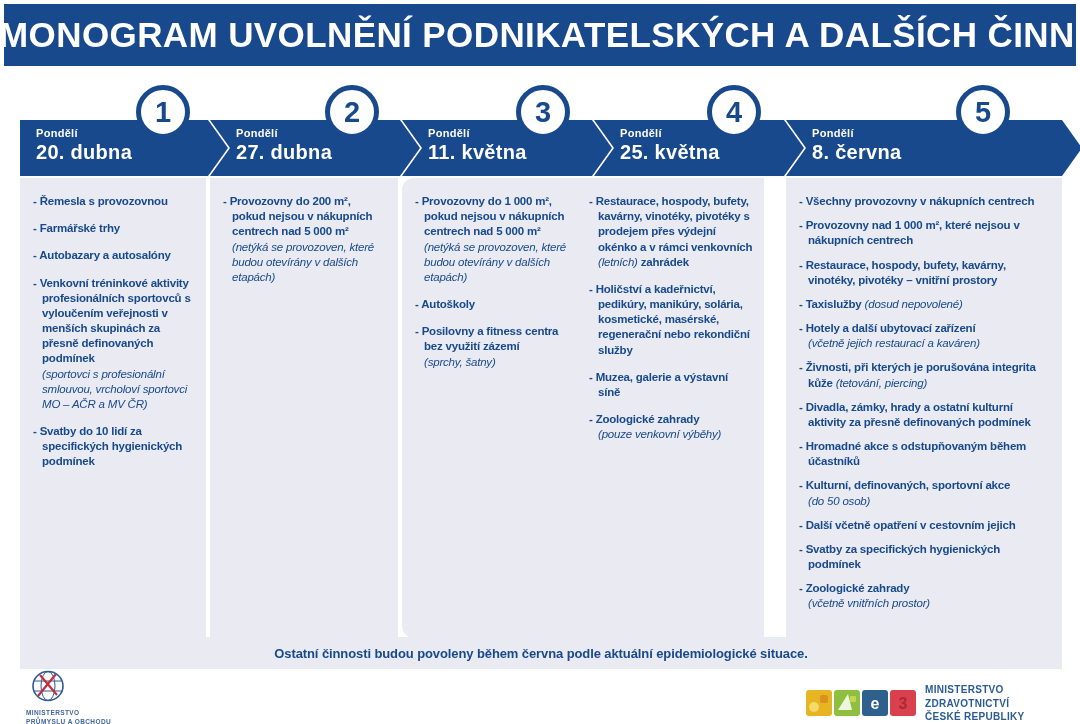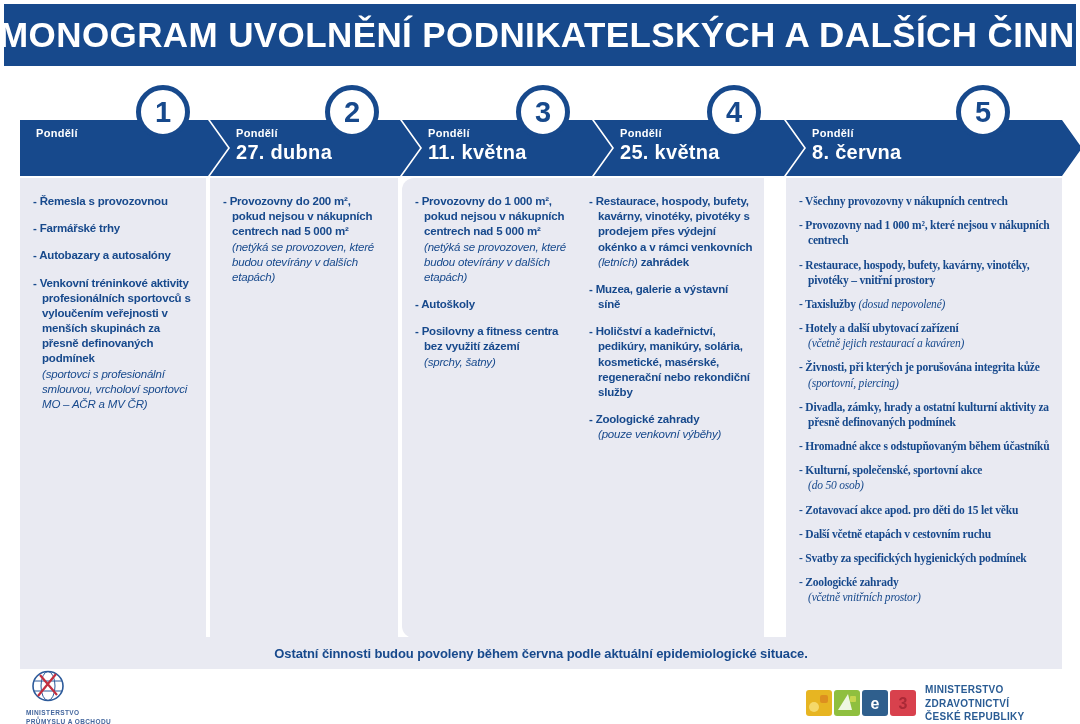--- a/index.html
+++ b/index.html
@@ -49,21 +49,21 @@
     position:absolute;top:178px;height:460px;background:var(--panel);
     box-sizing:border-box;padding:16px 11px 10px 13px;color:var(--blue);
     font-size:11.5px;font-weight:bold;letter-spacing:-.2px;line-height:1.32;
   }
   .col.c1{left:20px;width:186px;}
   .col.c2{left:210px;width:188px;}
   .col.c3{left:402px;width:188px;border-radius:12px;}
   .col.c4{left:576px;width:188px;}
   .col.c5{left:786px;width:276px;}
   .item{margin-bottom:12px;padding-left:9px;text-indent:-9px;}
-  .c5 .item{margin-bottom:9px;font-family:Liberation Serif, serif;}
+  .c5 .item{margin-bottom:9px;}
   .item .it{font-style:italic;font-weight:normal;}
   
   .footnote{
     position:absolute;left:20px;top:637px;width:1042px;height:32px;background:var(--panel);
     display:flex;align-items:center;justify-content:center;
     color:var(--blue);font-size:13px;font-weight:bold;letter-spacing:-.1px;
   }
   
   .mpo{position:absolute;left:26px;top:668px;width:120px;}
   .mpo .mpo-text{color:#44679e;font-size:6.5px;font-weight:bold;letter-spacing:.4px;line-height:1.35;margin-top:1px;}
@@ -79,20 +79,21 @@
 </header>
 
 <div class="num n1">1</div>
 <div class="num n2">2</div>
 <div class="num n3">3</div>
 <div class="num n4">4</div>
 <div class="num n5">5</div>
 
 <div class="stage s1">
   <div class="day">Pondělí</div>
+  <div class="date">20. dubna</div>
 </div>
 <div class="stage s2">
   <div class="day">Pondělí</div>
   <div class="date">27. dubna</div>
 </div>
 <div class="stage s3">
   <div class="day">Pondělí</div>
   <div class="date">11. května</div>
 </div>
 <div class="stage s4">
@@ -103,55 +104,55 @@
   <div class="day">Pondělí</div>
   <div class="date">8. června</div>
 </div>
 
 <div class="col c1">
   <div>
       <div class="item"><span>- </span><span class="bd">Řemesla s provozovnou</span></div>
       <div class="item"><span>- </span><span class="bd">Farmářské trhy</span></div>
       <div class="item"><span>- </span><span class="bd">Autobazary a autosalóny</span></div>
       <div class="item"><span>- </span><span class="bd">Venkovní tréninkové aktivity profesionálních sportovců s vyloučením veřejnosti v menších skupinách za přesně definovaných podmínek</span><br><span class="it">(sportovci s profesionální smlouvou, vrcholoví sportovci MO – AČR a MV ČR)</span></div>
+      <div class="item"><span>- </span><span class="bd">Svatby do 10 lidí za specifických hygienických podmínek</span></div>
     </div>
 </div>
 <div class="col c2">
   <div>
       <div class="item"><span>- </span><span class="bd">Provozovny do 200 m², pokud nejsou v nákupních centrech nad 5 000 m²</span><br><span class="it">(netýká se provozoven, které budou otevírány v dalších etapách)</span></div>
     </div>
 </div>
 <div class="col c3">
   <div>
       <div class="item"><span>- </span><span class="bd">Provozovny do 1 000 m², pokud nejsou v nákupních centrech nad 5 000 m²</span><br><span class="it">(netýká se provozoven, které budou otevírány v dalších etapách)</span></div>
       <div class="item"><span>- </span><span class="bd">Autoškoly</span></div>
       <div class="item"><span>- </span><span class="bd">Posilovny a fitness centra bez využití zázemí</span><br><span class="it">(sprchy, šatny)</span></div>
     </div>
 </div>
 <div class="col c4">
   <div>
       <div class="item"><span>- </span><span class="bd">Restaurace, hospody, bufety, kavárny, vinotéky, pivotéky s prodejem přes výdejní okénko a v rámci venkovních </span><span class="it">(letních)</span><span class="bd"> zahrádek</span></div>
+      <div class="item"><span>- </span><span class="bd">Holičství a kadeřnictví, pedikúry, manikúry, solária, kosmetické, masérské, regenerační nebo rekondiční služby</span></div>
       <div class="item"><span>- </span><span class="bd">Muzea, galerie a výstavní síně</span></div>
-      <div class="item"><span>- </span><span class="bd">Holičství a kadeřnictví, pedikúry, manikúry, solária, kosmetické, masérské, regenerační nebo rekondiční služby</span></div>
       <div class="item"><span>- </span><span class="bd">Zoologické zahrady</span><br><span class="it">(pouze venkovní výběhy)</span></div>
     </div>
 </div>
 <div class="col c5">
   <div>
       <div class="item"><span>- </span><span class="bd">Všechny provozovny v nákupních centrech</span></div>
       <div class="item"><span>- </span><span class="bd">Provozovny nad 1 000 m², které nejsou v nákupních centrech</span></div>
       <div class="item"><span>- </span><span class="bd">Restaurace, hospody, bufety, kavárny, vinotéky, pivotéky – vnitřní prostory</span></div>
       <div class="item"><span>- </span><span class="bd">Taxislužby </span><span class="it">(dosud nepovolené)</span></div>
       <div class="item"><span>- </span><span class="bd">Hotely a další ubytovací zařízení</span><br><span class="it">(včetně jejich restaurací a kaváren)</span></div>
-      <div class="item"><span>- </span><span class="bd">Živnosti, při kterých je porušována integrita kůže </span><span class="it">(sportovní, piercing)</span></div>
+      <div class="item"><span>- </span><span class="bd">Živnosti, při kterých je porušována integrita kůže </span><span class="it">(tetování, piercing)</span></div>
       <div class="item"><span>- </span><span class="bd">Divadla, zámky, hrady a ostatní kulturní aktivity za přesně definovaných podmínek</span></div>
       <div class="item"><span>- </span><span class="bd">Hromadné akce s odstupňovaným během účastníků</span></div>
-      <div class="item"><span>- </span><span class="bd">Kulturní, společenské, sportovní akce</span><br><span class="it">(do 50 osob)</span></div>
-      <div class="item"><span>- </span><span class="bd">Zotavovací akce apod. pro děti do 15 let věku</span></div>
-      <div class="item"><span>- </span><span class="bd">Další včetně etapách v cestovním ruchu</span></div>
+      <div class="item"><span>- </span><span class="bd">Kulturní, definovaných, sportovní akce</span><br><span class="it">(do 50 osob)</span></div>
+      <div class="item"><span>- </span><span class="bd">Další včetně opatření v cestovním jejich</span></div>
       <div class="item"><span>- </span><span class="bd">Svatby za specifických hygienických podmínek</span></div>
       <div class="item"><span>- </span><span class="bd">Zoologické zahrady</span><br><span class="it">(včetně vnitřních prostor)</span></div>
     </div>
 </div>
 
 <div class="footnote">Ostatní činnosti budou povoleny během června podle aktuální epidemiologické situace.</div>
 
 <div class="mpo">
   <span>
     <svg width="42" height="36" viewBox="0 0 42 36">

